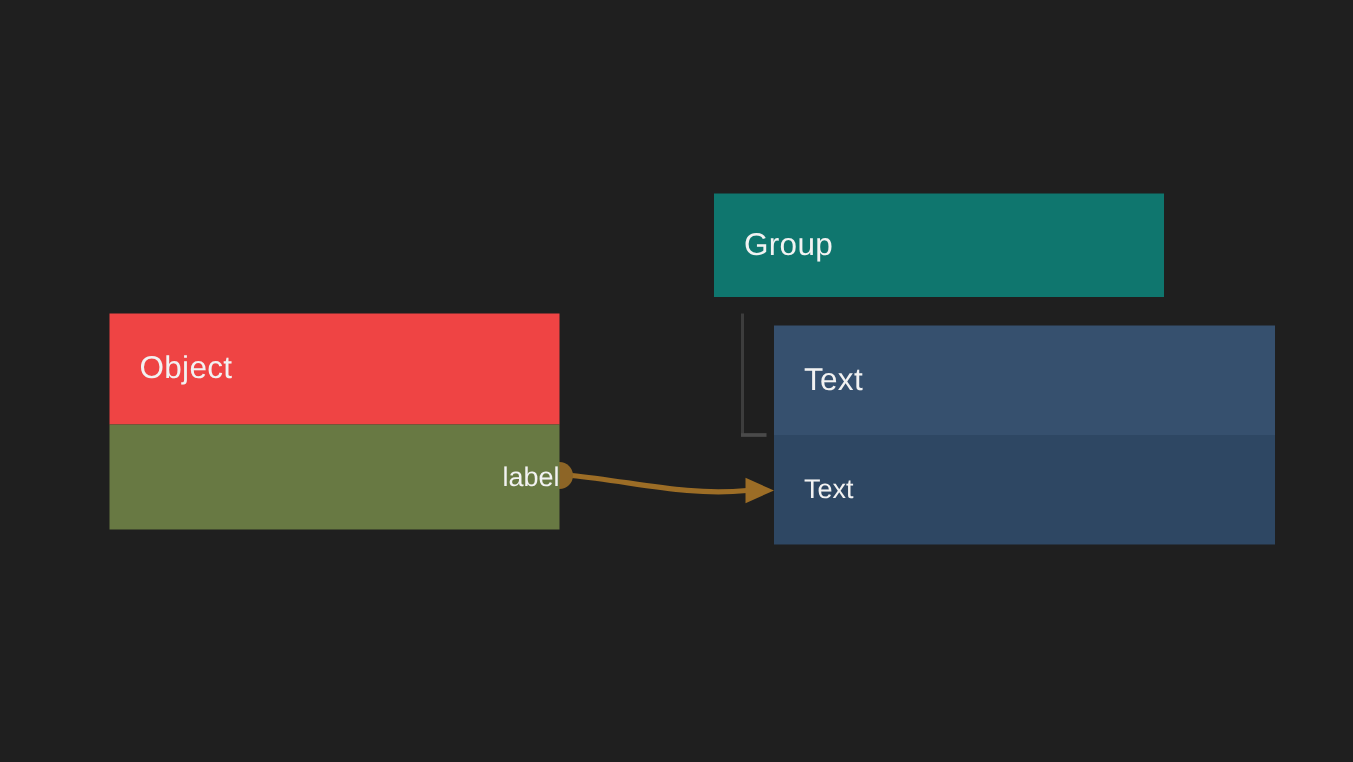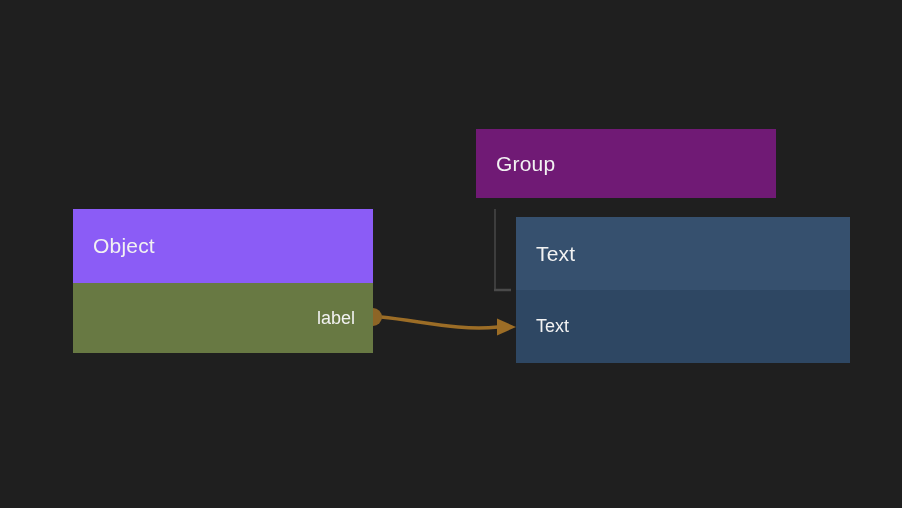--- a/index.html
+++ b/index.html
@@ -43,21 +43,20 @@
     box-sizing: border-box;
     font-size: 18px;
     color: #f2f2f2;
   }
   
   .node-object { left: 73px; top: 209px; width: 300px; height: 144px; }
   .node-object .node-header { height: 74px; }
   .node-object .node-row {
     height: 70px;
     justify-content: flex-end;
-    padding-right: 18px;
   }
   
   .node-group { left: 476px; top: 129px; width: 300px; height: 69px; }
   .node-group .node-header { height: 69px; }
   
   .node-text { left: 516px; top: 217px; width: 334px; height: 146px; }
   .node-text .node-header { height: 73px; }
   .node-text .node-row {
     height: 73px;
     padding-left: 20px;
@@ -73,30 +72,30 @@
     <line x1="495" y1="209" x2="495" y2="290" stroke-width="2" stroke="#3d3d3d"></line>
     <line x1="494" y1="290" x2="511" y2="290" stroke-width="2.5" stroke="#4a4a4a"></line>
     <line x1="528" y1="248" x2="541" y2="248" stroke-width="3" stroke="#8b9199"></line>
 
     <path d="M 381 317 C 422 321, 458 331, 498 327" fill="none" stroke-width="3.5" stroke="#9c6d26"></path>
     <path d="M 497 318.5 L 516 327 L 497 335.5 Z" fill="#9c6d26"></path>
     <circle cx="373" cy="317" r="9" fill="#8d6526"></circle>
   </svg>
 
   <div class="node node-object">
-    <div class="node-header" style="background-color: #8b5cf6;">
+    <div class="node-header" style="background-color: #ef4444;">
       <span>Object</span>
     </div>
     <div class="node-row" style="background-color: rgb(104, 121, 67);">
       <span>label</span>
     </div>
   </div>
 
   <div class="node node-group">
-    <div class="node-header" style="background-color: #701a75;">
+    <div class="node-header" style="background-color: #0f766e;">
       <span>Group</span>
     </div>
   </div>
 
   <div class="node node-text">
     <div class="node-header" style="background-color: rgb(54, 80, 110);">
       <span>Text</span>
     </div>
     <div class="node-row" style="background-color: rgb(46, 71, 99);">
       <span>Text</span>

